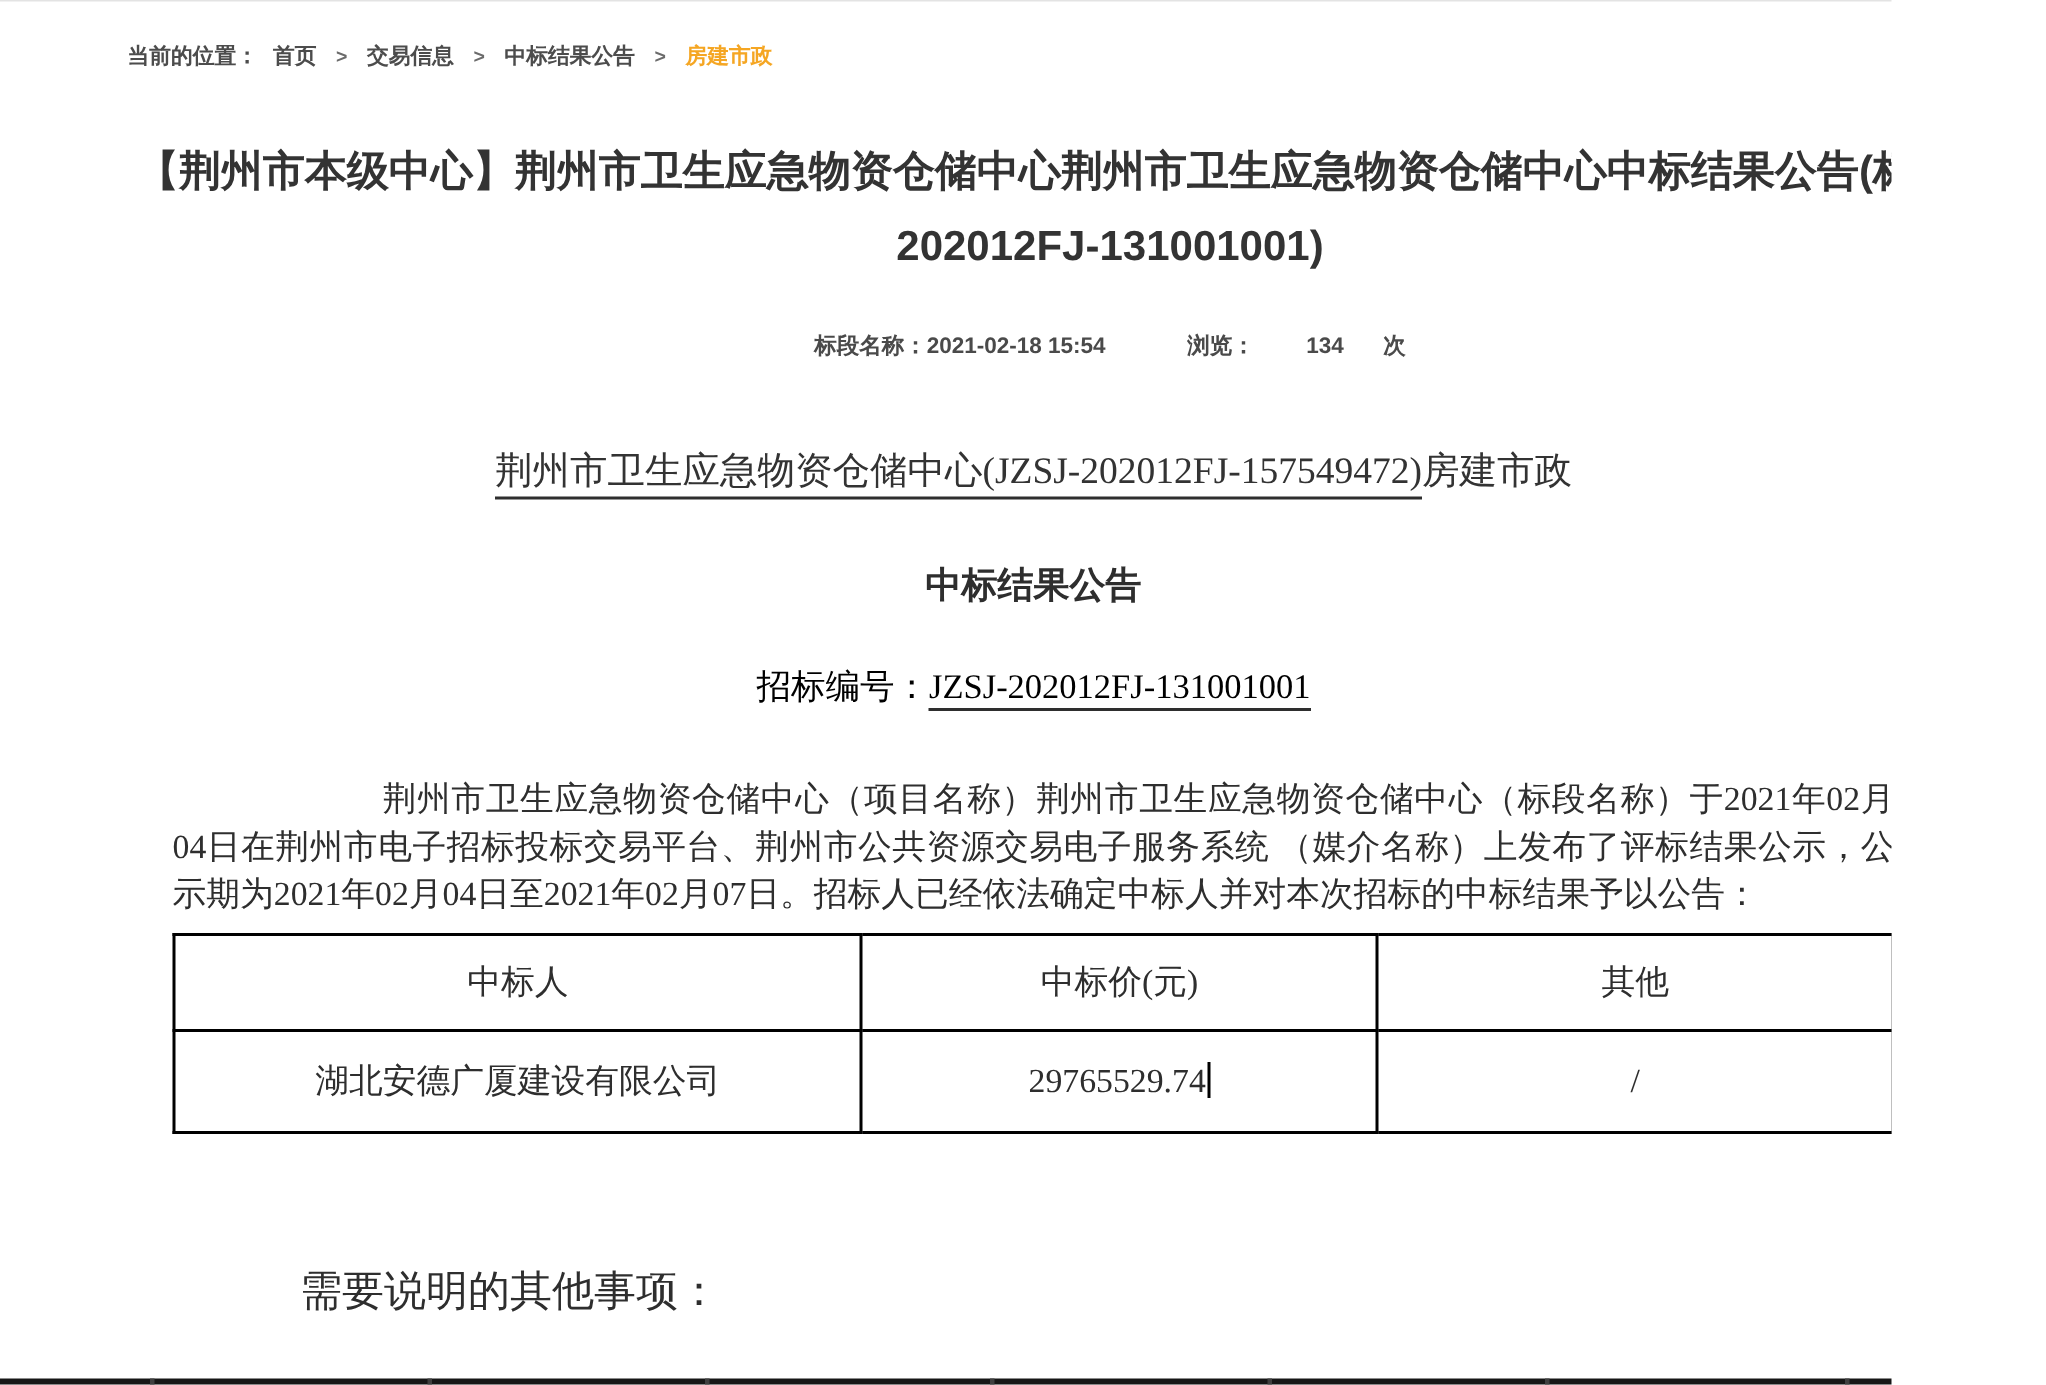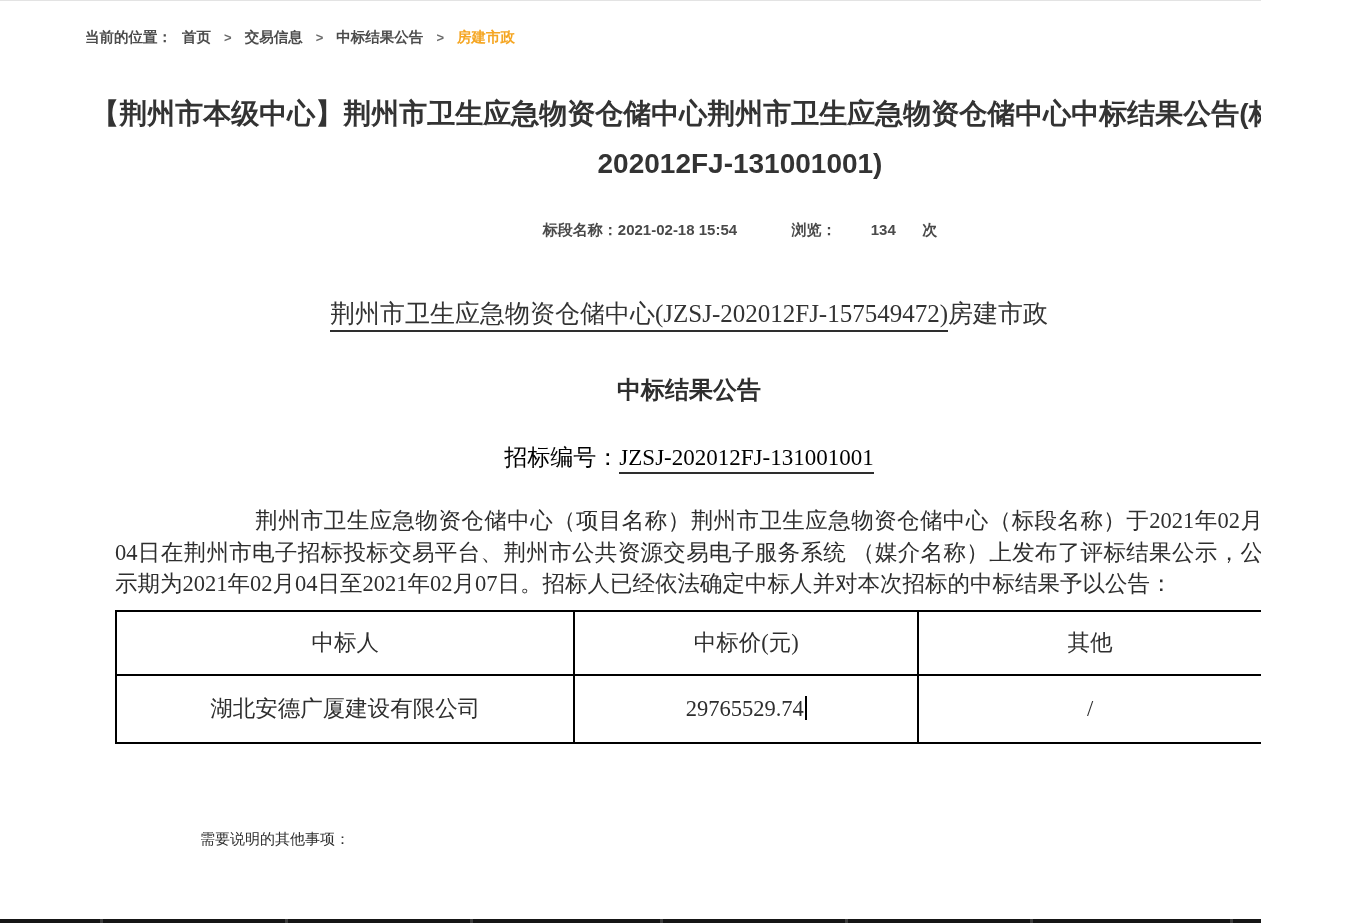--- a/index.html
+++ b/index.html
@@ -83,21 +83,21 @@
     margin-top: 36px;
     text-align: center;
     font-size: 23px;
     color: #000000;
   }
   .doc .bid-line .u {
     border-bottom: 2px solid #2e2e2e;
     padding-bottom: 2px;
   }
   .doc .para {
-    margin-top: 32px;
+    margin-top: 44px;
     font-size: 22.5px;
     line-height: 31.5px;
     text-align: justify;
     text-indent: 140px;
     color: #2e2e2e;
   }
   .doc table {
     margin-top: 10px;
     width: 100%;
     border-collapse: collapse;
@@ -119,21 +119,21 @@
   .caret {
     display: inline-block;
     width: 2px; height: 24px;
     background: #000;
     vertical-align: -4px;
     margin-left: 1px;
   }
   .doc .note {
     margin-top: 86px;
     padding-left: 85px;
-    font-size: 15px;
+    font-size: 28px;
     color: #2e2e2e;
   }
 
   
   .bottom-edge {
     position: absolute; left: 0; bottom: 0;
     width: 1364px; height: 5px;
     background: #161616;
   }
   .bottom-edge .seg-divider {

